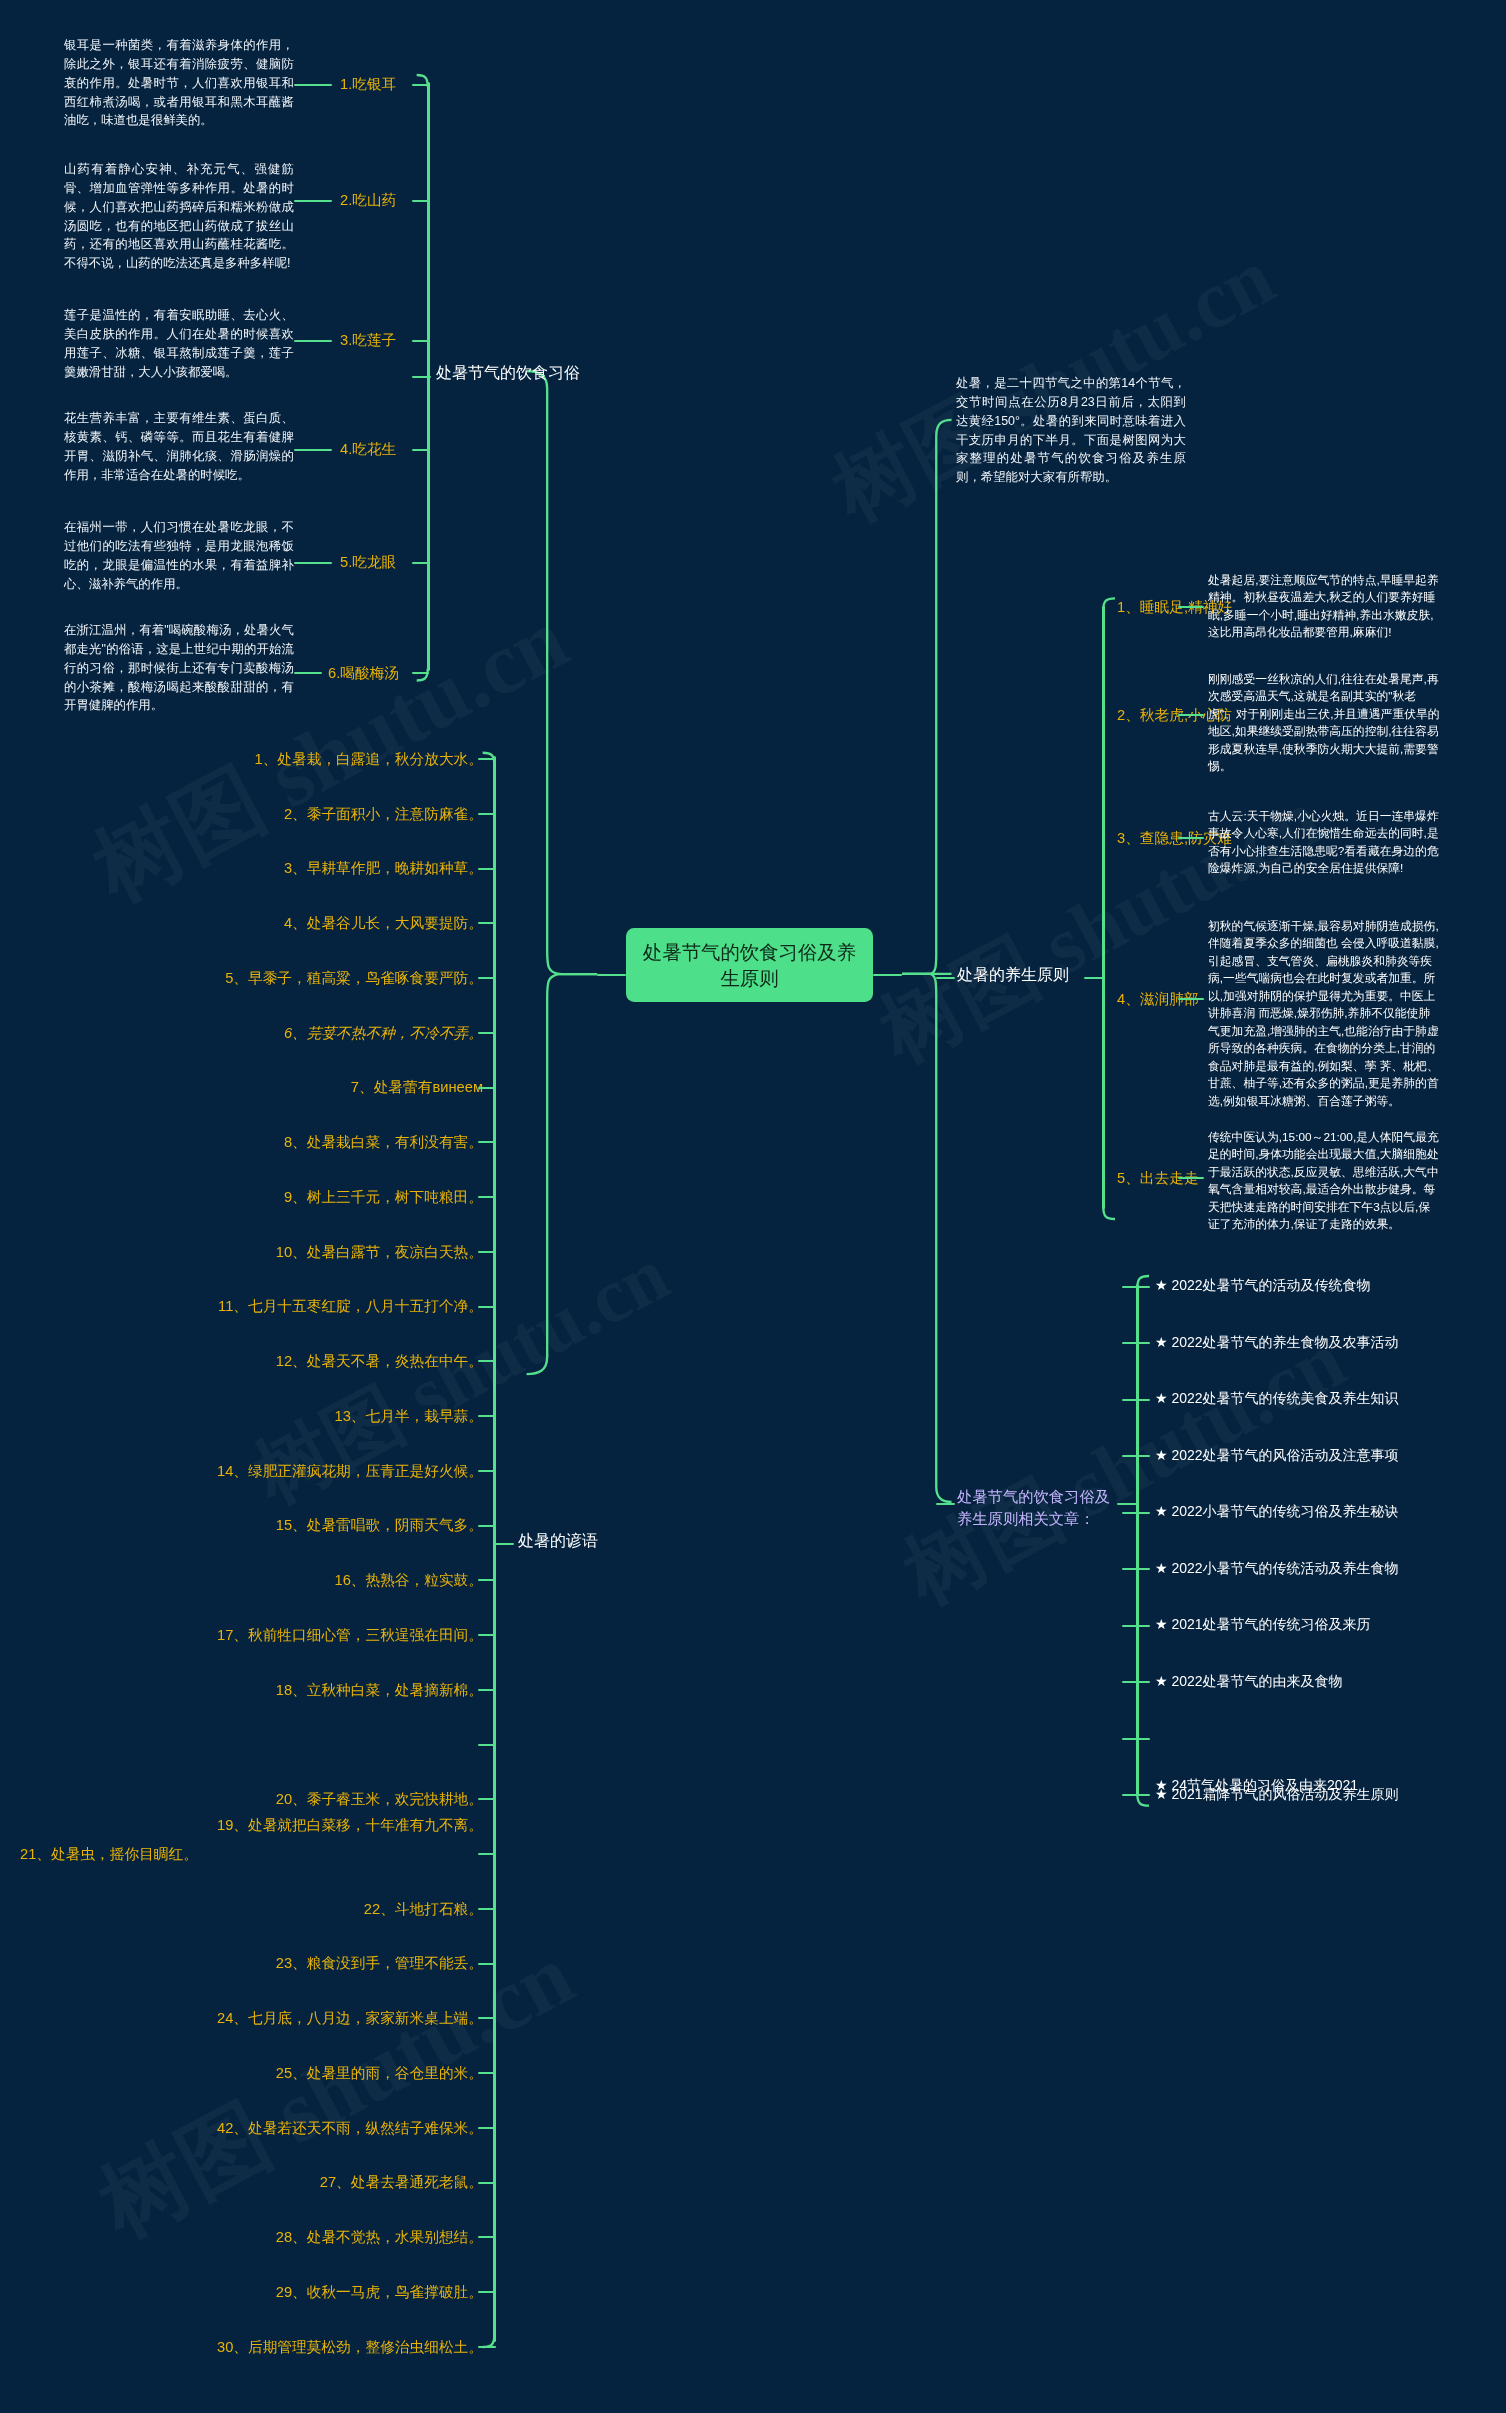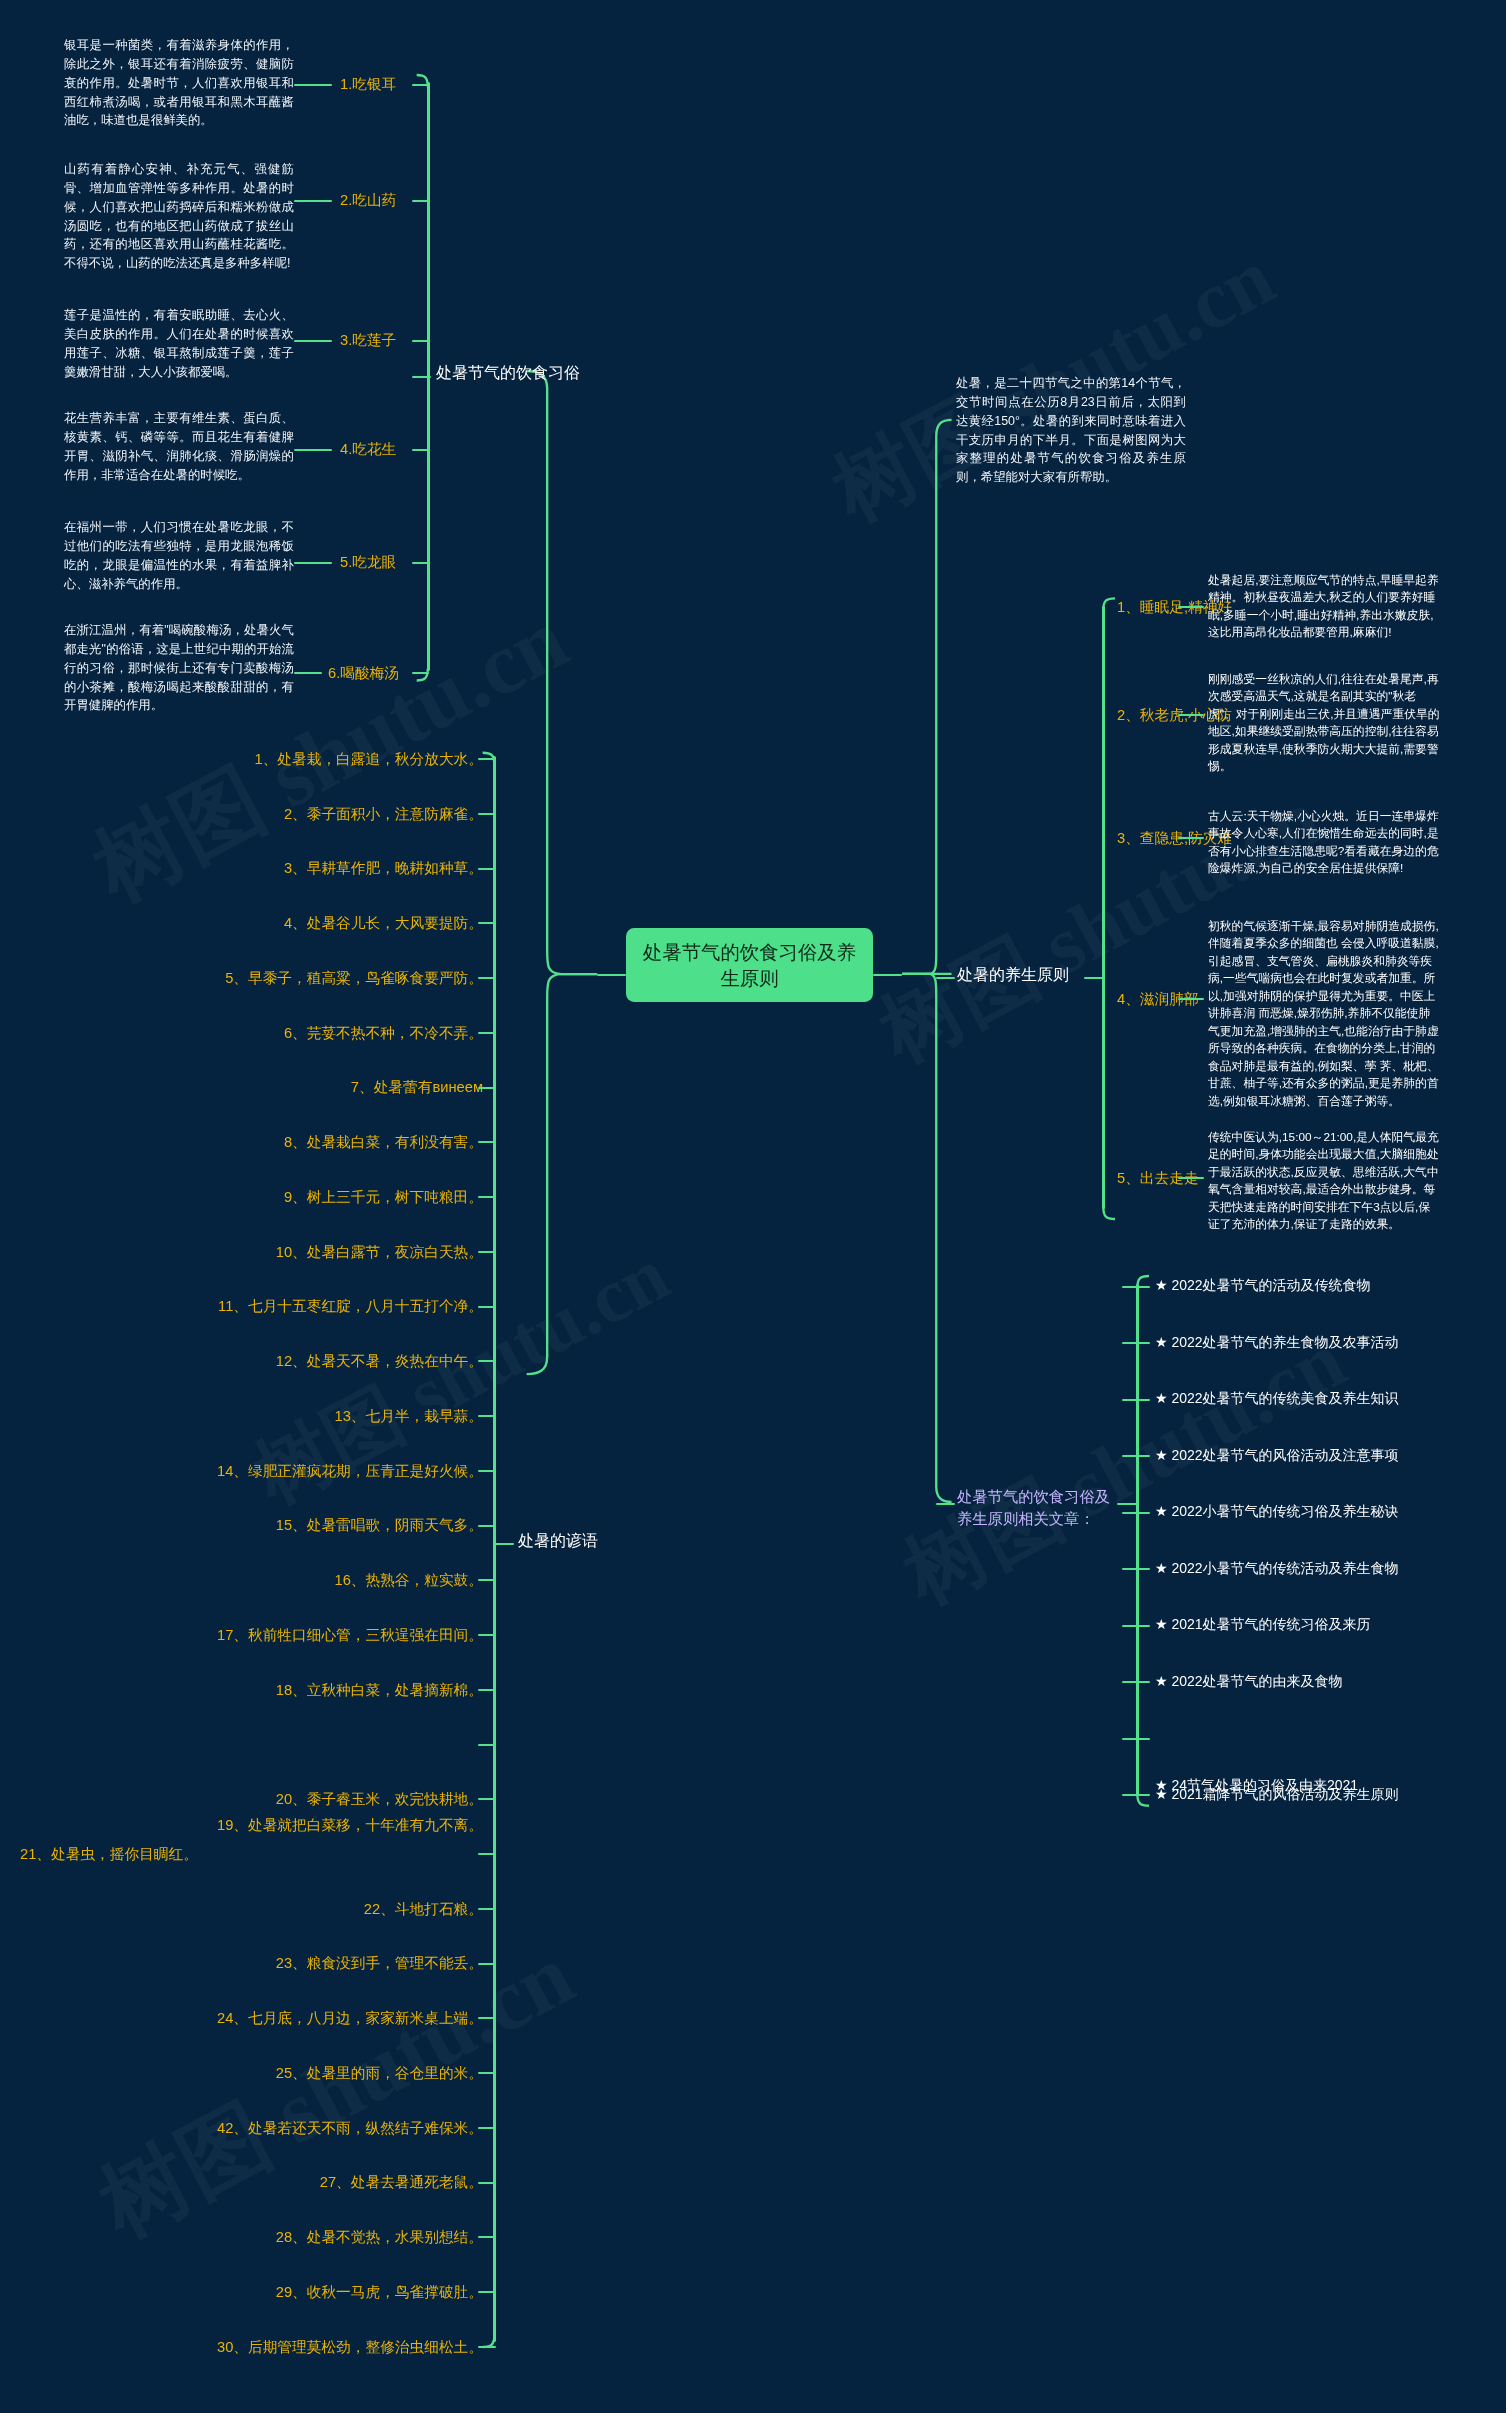--- a/index.html
+++ b/index.html
@@ -149,21 +149,21 @@
 
   <div class="node leaf-label" style="left:0px; top:859px; width:483px; text-align:right;">3、早耕草作肥，晚耕如种草。</div>
   <div class="hline" style="left:478px; top:868px; width:17.7px;"></div>
 
   <div class="node leaf-label" style="left:0px; top:914px; width:483px; text-align:right;">4、处暑谷儿长，大风要提防。</div>
   <div class="hline" style="left:478px; top:922px; width:17.7px;"></div>
 
   <div class="node leaf-label" style="left:0px; top:969px; width:483px; text-align:right;">5、早黍子，稙高粱，鸟雀啄食要严防。</div>
   <div class="hline" style="left:478px; top:977px; width:17.7px;"></div>
 
-  <div class="node leaf-label" style="left:0px; top:1024px; width:483px; text-align:right;">6、芫荽不热不种，不冷不弄。</div>
+  <div class="node leaf-label" style="left:0px; top:1024px; width:483px; text-align:right;font-style:italic;">6、芫荽不热不种，不冷不弄。</div>
   <div class="hline" style="left:478px; top:1032px; width:17.7px;"></div>
 
   <div class="node leaf-label" style="left:0px; top:1078px; width:483px; text-align:right;">7、处暑蕾有винеем</div>
   <div class="hline" style="left:478px; top:1087px; width:17.7px;"></div>
 
   <div class="node leaf-label" style="left:0px; top:1133px; width:483px; text-align:right;">8、处暑栽白菜，有利没有害。</div>
   <div class="hline" style="left:478px; top:1141px; width:17.7px;"></div>
 
   <div class="node leaf-label" style="left:0px; top:1188px; width:483px; text-align:right;">9、树上三千元，树下吨粮田。</div>
   <div class="hline" style="left:478px; top:1196px; width:17.7px;"></div>

